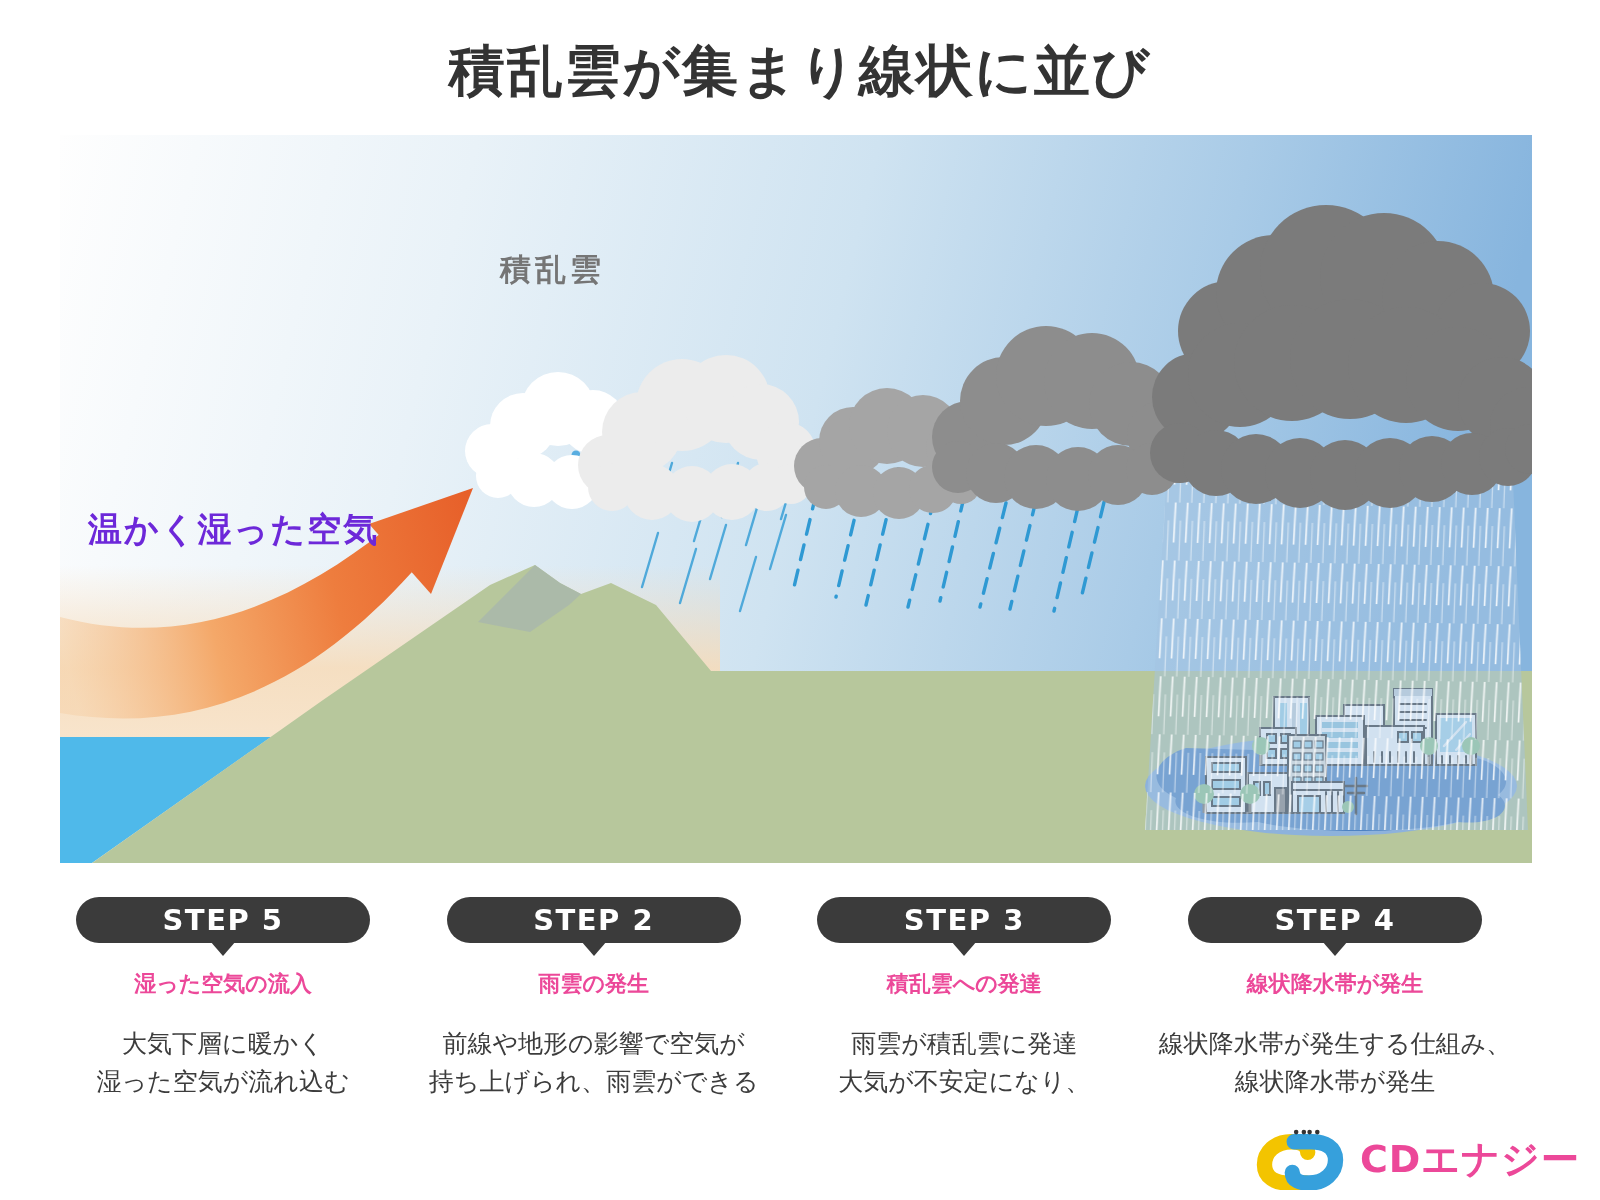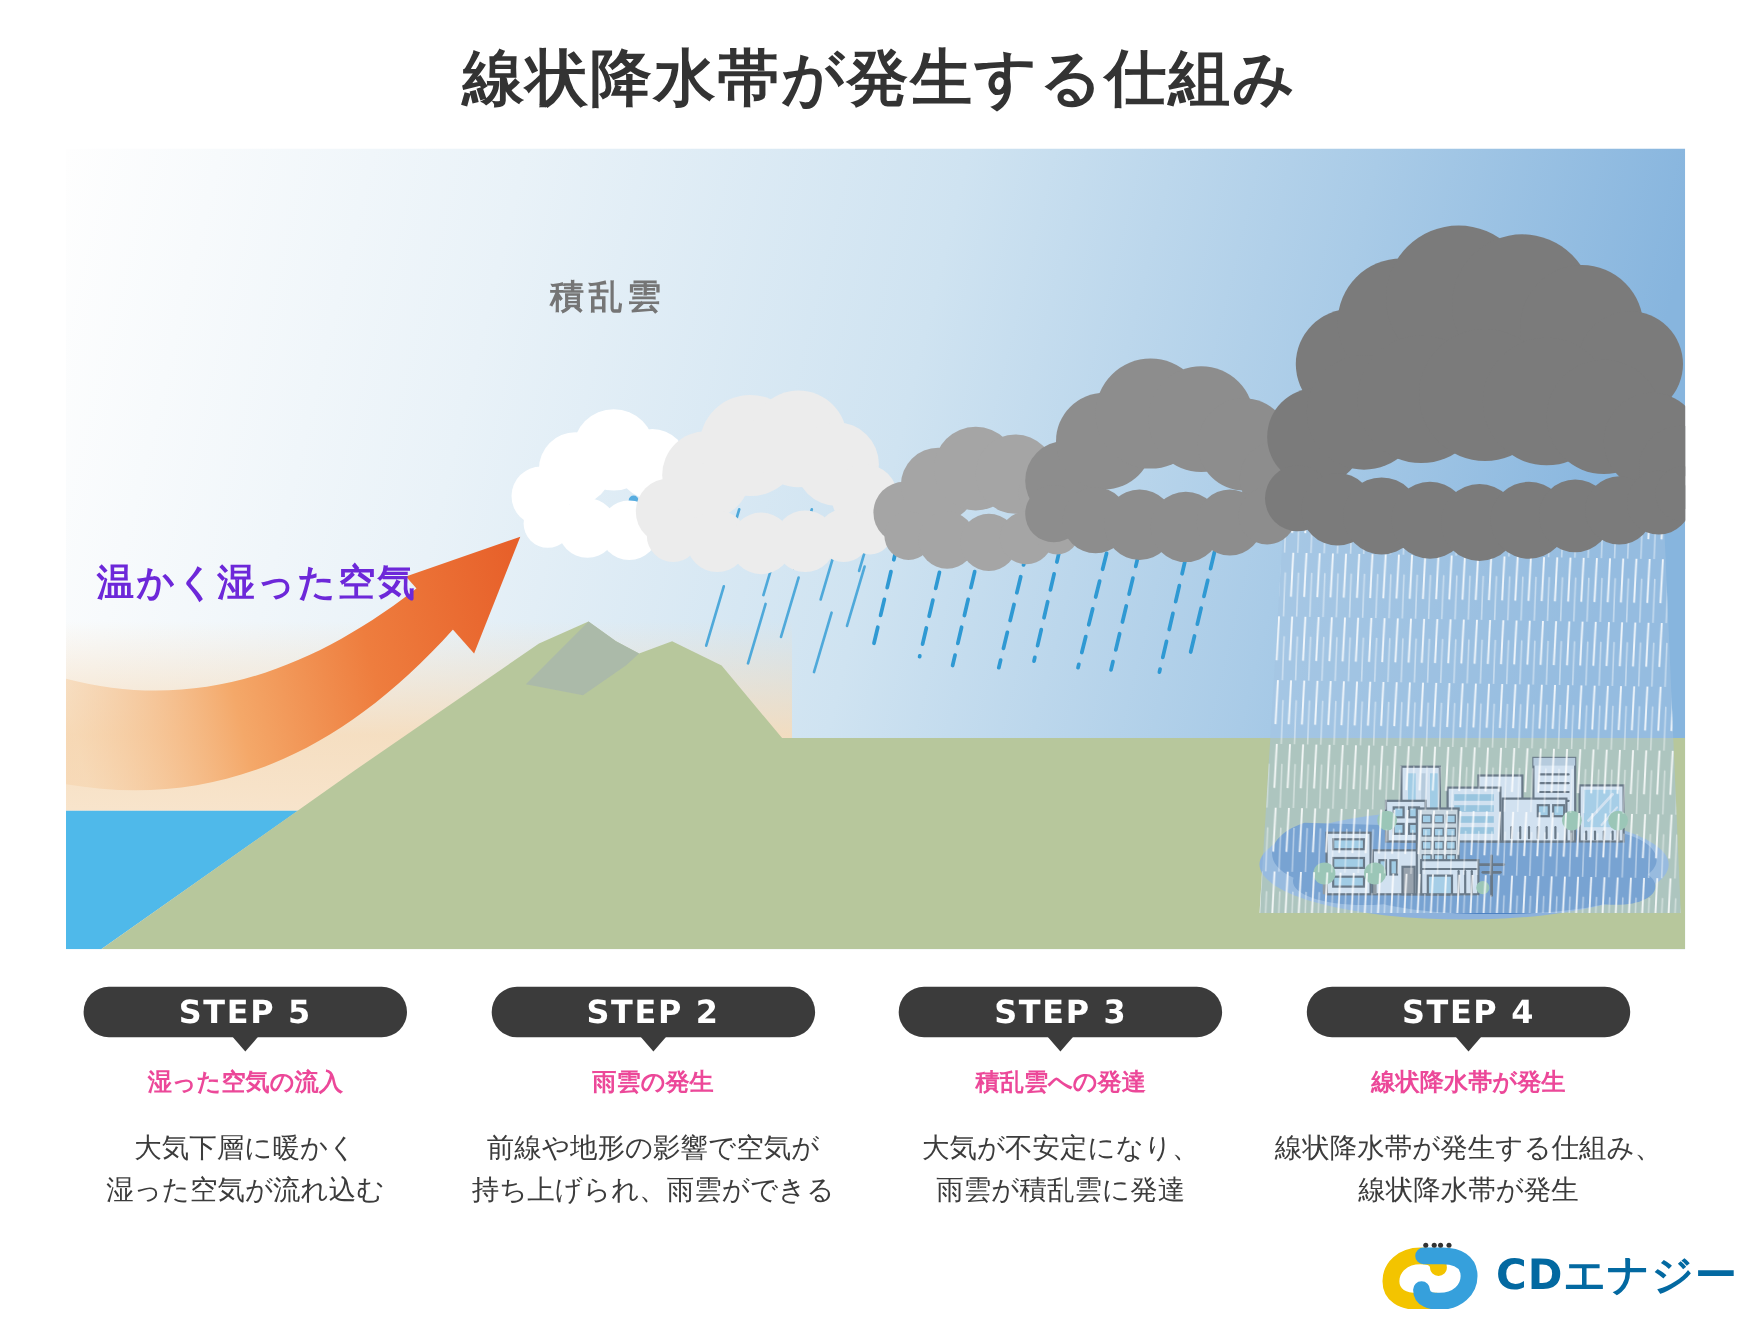--- a/index.html
+++ b/index.html
@@ -27,28 +27,28 @@
   .badge::after { content:""; position:absolute; top:44px; left:50%;
            transform:translateX(-50%); width:0; height:0;
            border:13px solid transparent; border-bottom:0; border-top:15px solid #3b3b3b; }
   .step-heading { margin-top:26px; font-size:22px; font-weight:bold; color:#ec4899;
            white-space:nowrap; }
   .step-desc { margin-top:26px; font-size:25px; color:#3c3c3c; line-height:1.5;
            text-align:center; white-space:nowrap; }
 
   .logo { position:absolute; top:1128px; right:20px; display:flex;
           align-items:center; gap:12px; }
-  .logo-text { font-size:38px; font-weight:bold; color:#0369a1; letter-spacing:1px; }
+  .logo-text { font-size:38px; font-weight:bold; color:#ec4899; letter-spacing:1px; }
 </style>
 </head>
 <body>
 
 <div id="stage">
 
-  <div class="title">線状降水帯が発生する仕組み</div>
+  <div class="title">積乱雲が集まり線状に並び</div>
 
   <div id="illustration">
     <svg width="1472" height="728" viewBox="0 0 1472 728">
       <defs>
         <linearGradient id="sky" x1="0" y1="0" x2="1" y2="0.12">
           <stop offset="0" stop-color="#fefefe"></stop>
           <stop offset="0.28" stop-color="#e9f2f8"></stop>
           <stop offset="0.55" stop-color="#cfe3f1"></stop>
           <stop offset="0.8" stop-color="#a9cbe7"></stop>
           <stop offset="1" stop-color="#87b5de"></stop>
@@ -311,22 +311,22 @@
       <div class="step-heading">雨雲の発生</div>
       <div class="step-desc">
         <div>前線や地形の影響で空気が</div>
         <div>持ち上げられ、雨雲ができる</div>
       </div>
     </div>
     <div class="step">
       <div class="badge">STEP 3</div>
       <div class="step-heading">積乱雲への発達</div>
       <div class="step-desc">
+        <div>雨雲が積乱雲に発達</div>
         <div>大気が不安定になり、</div>
-        <div>雨雲が積乱雲に発達</div>
       </div>
     </div>
     <div class="step">
       <div class="badge">STEP 4</div>
       <div class="step-heading">線状降水帯が発生</div>
       <div class="step-desc">
         <div>線状降水帯が発生する仕組み、</div>
         <div>線状降水帯が発生</div>
       </div>
     </div>

